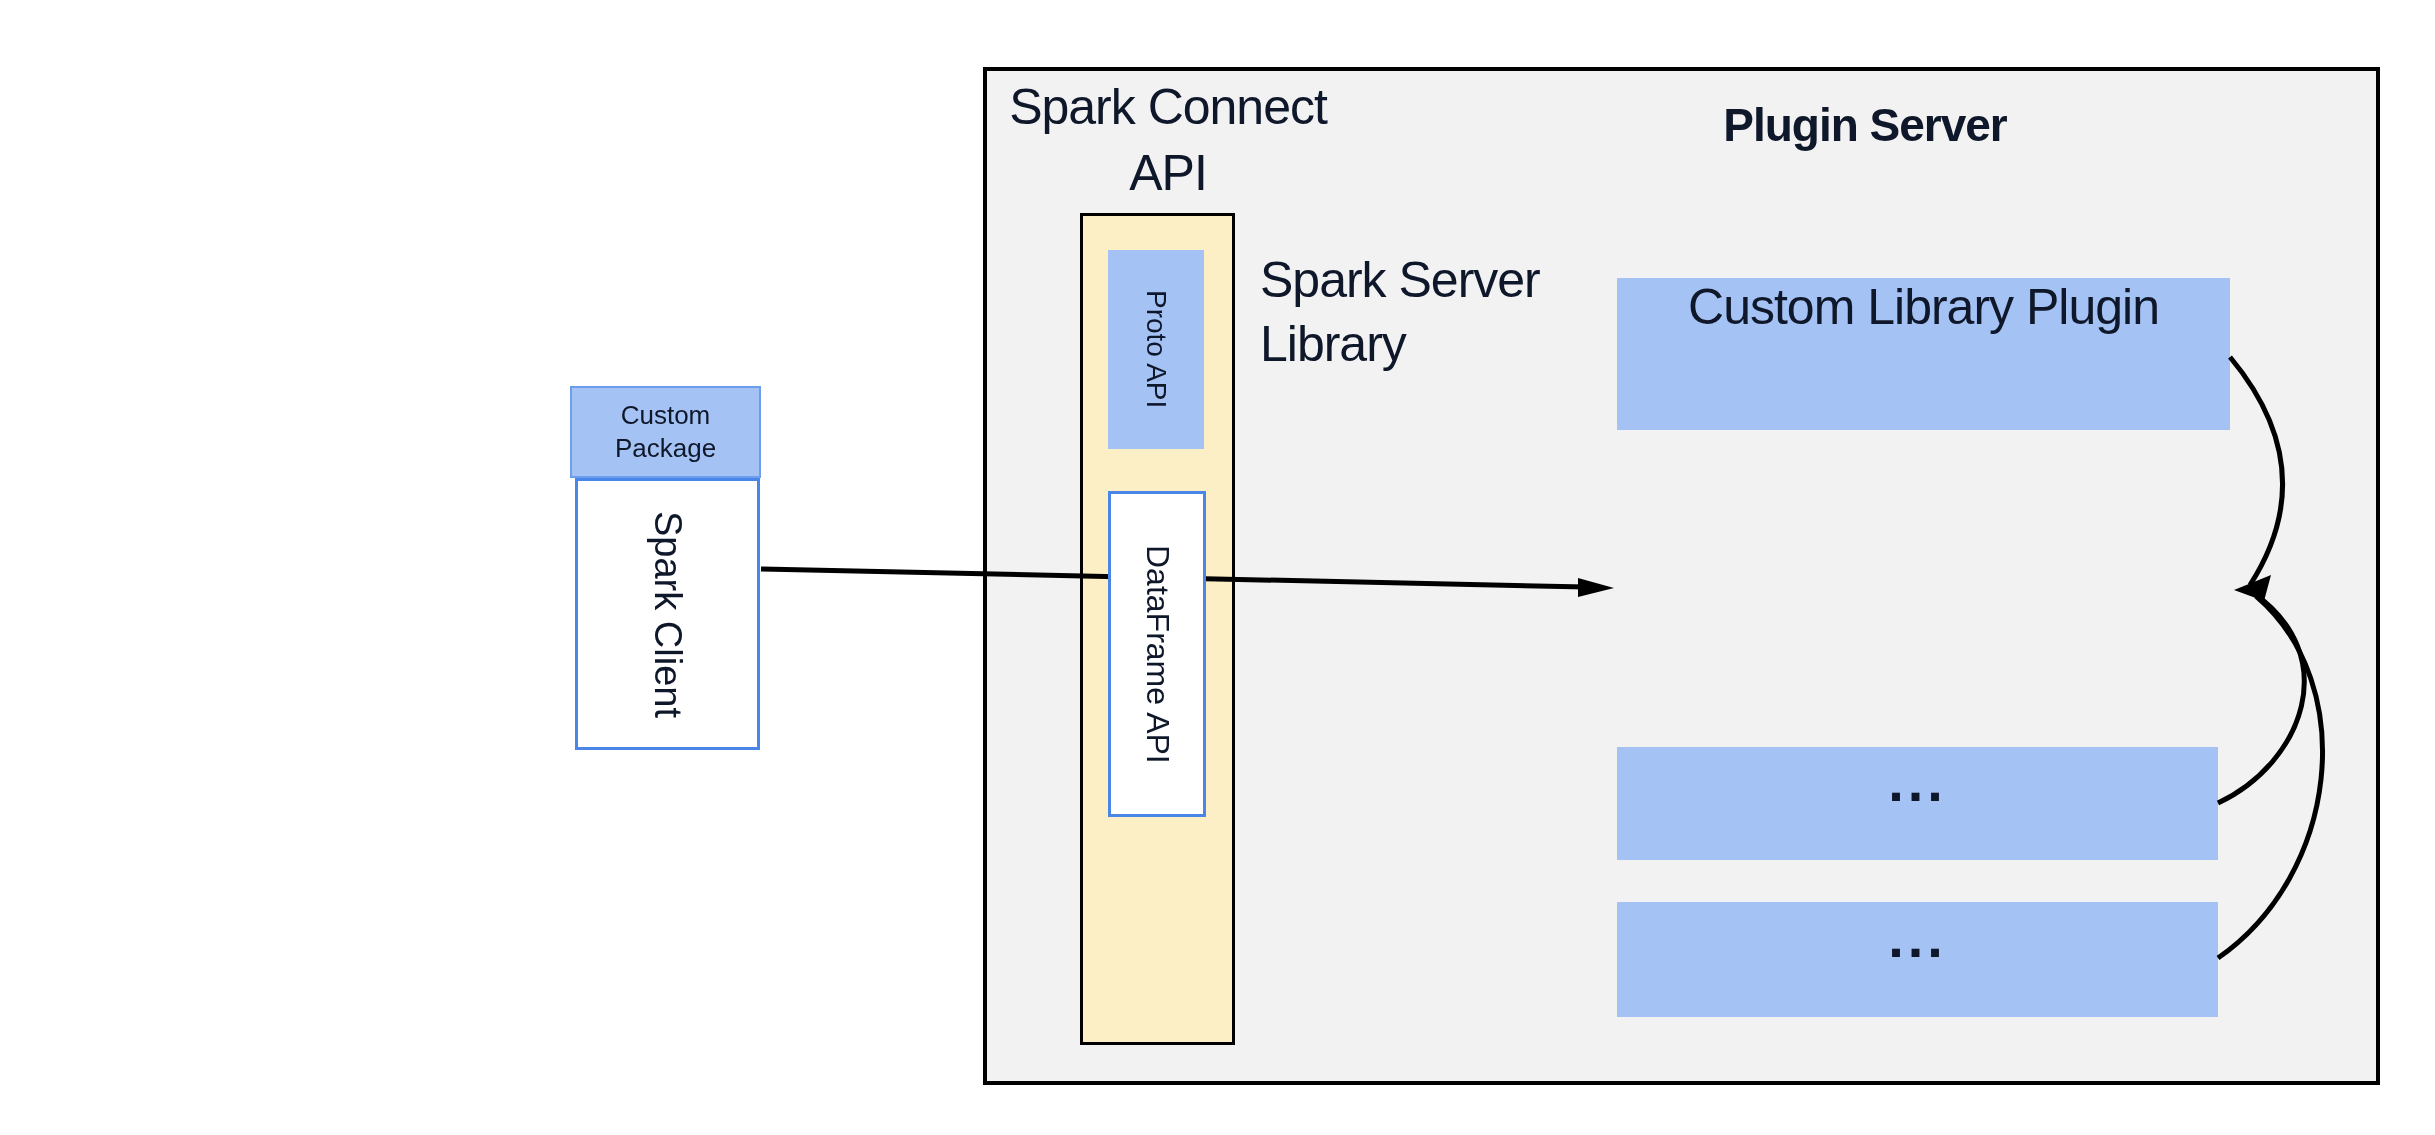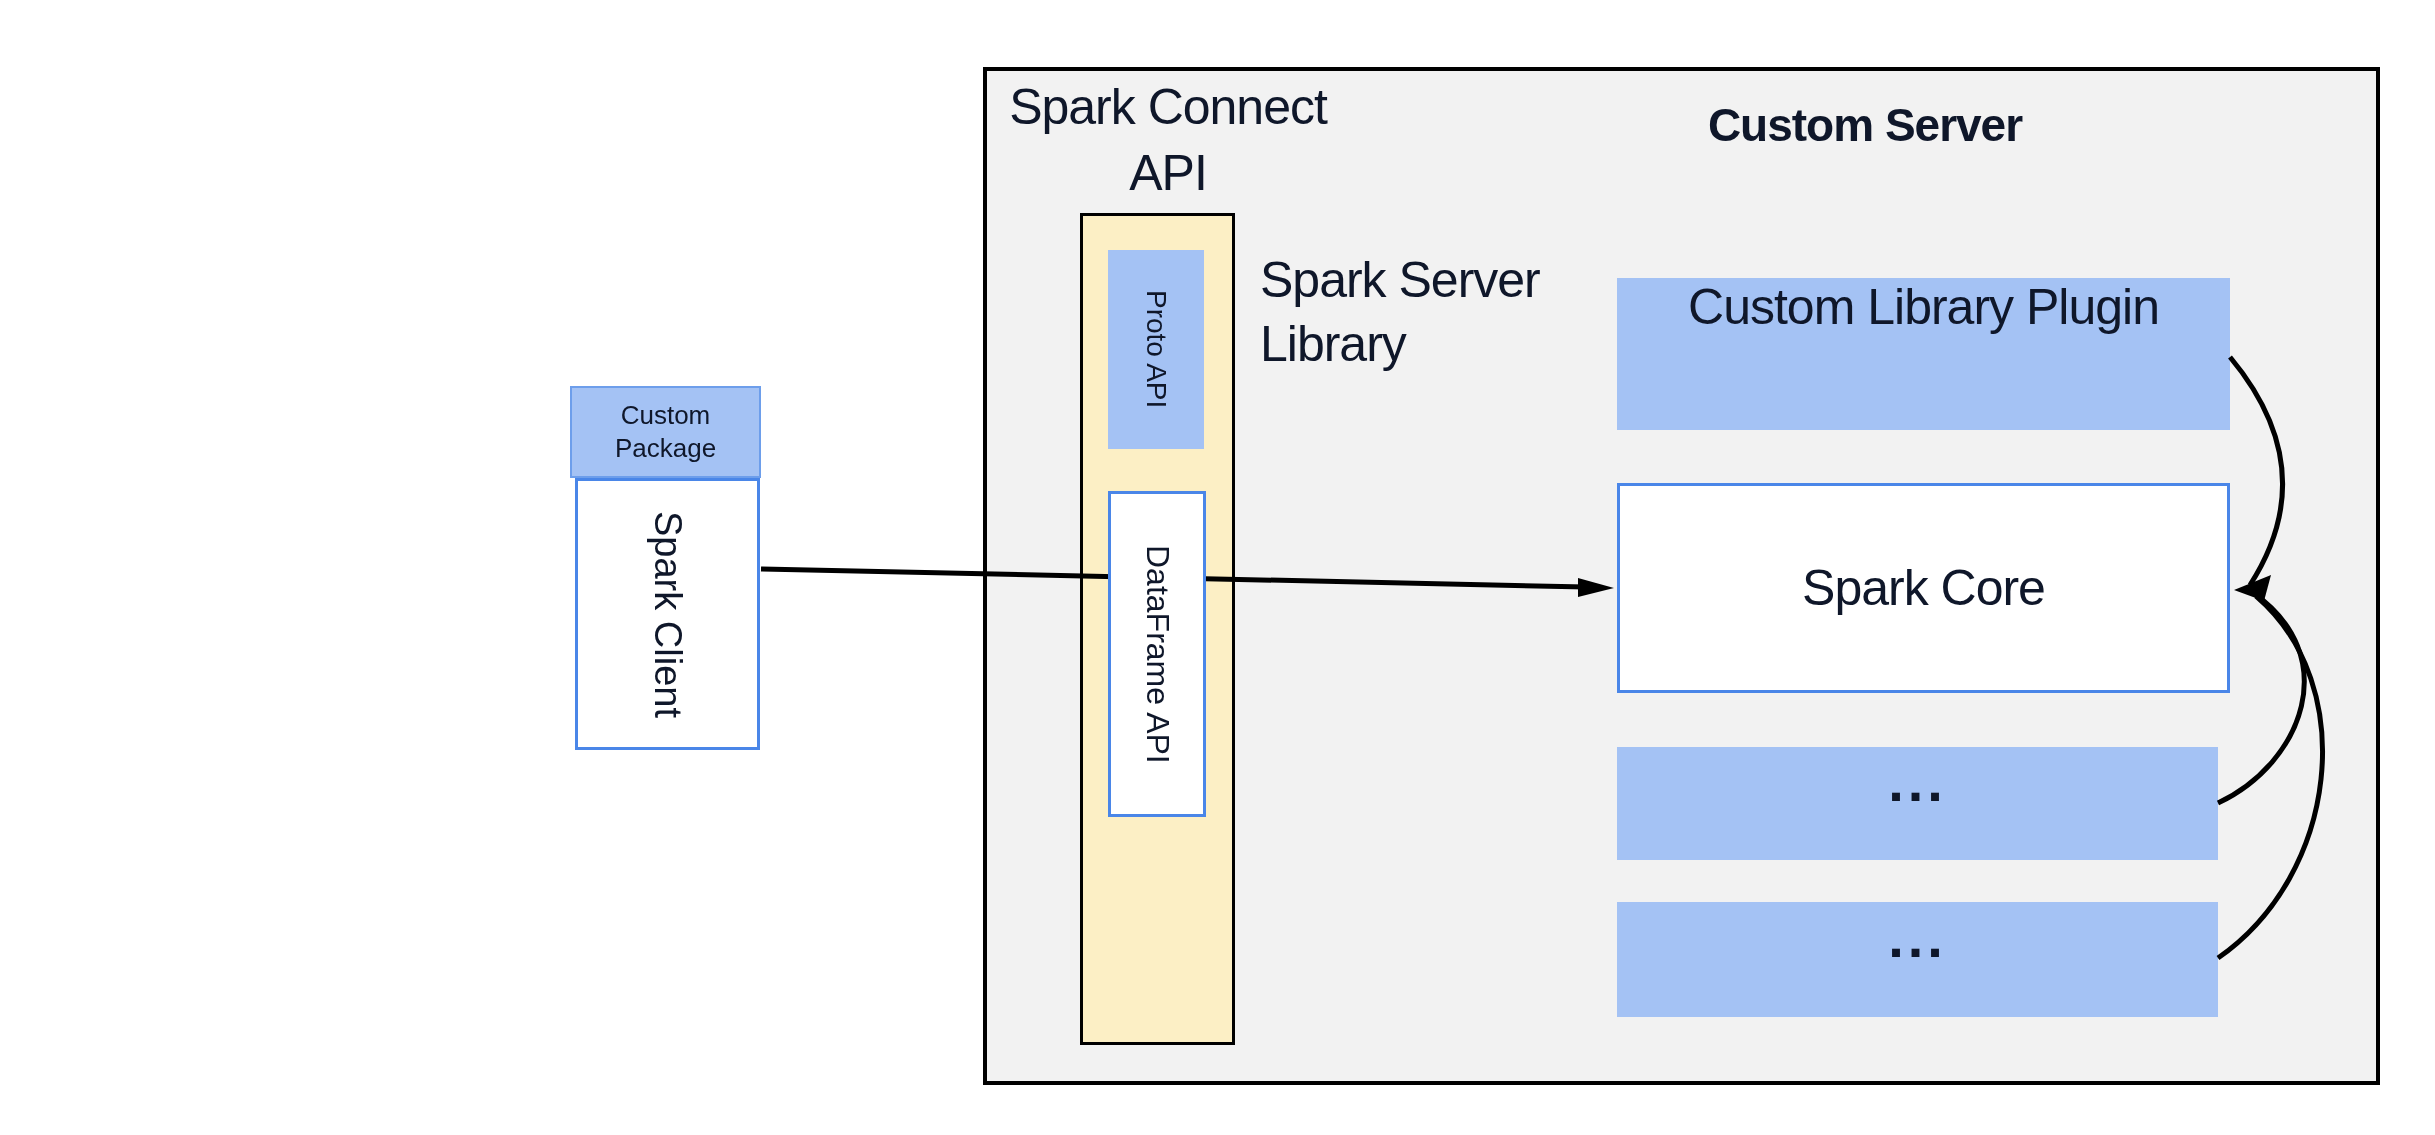--- a/index.html
+++ b/index.html
@@ -98,21 +98,21 @@
 </style>
 </head>
 <body>
 
 <div class="canvas">
 
   <div class="abs server-container"></div>
 
   <div class="abs big-label connect-api-label">Spark Connect API</div>
 
-  <div class="abs server-title">Custom Server</div>
+  <div class="abs server-title">Plugin Server</div>
 
   <div class="abs yellow-box"></div>
 
 
   <div class="abs client-package">
     <span>Custom Package</span>
   </div>
 
   <div class="abs spark-client">
     <span class="vtext">Spark Client</span>
@@ -138,23 +138,20 @@
   <div class="abs dataframe-api">
     <span class="vtext">DataFrame API</span>
   </div>
 
   <div class="abs big-label server-library-label">Spark Server Library</div>
 
   <div class="abs plugin-box">
     <span>Custom Library Plugin</span>
   </div>
 
-  <div class="abs core-box">
-    <span>Spark Core</span>
-  </div>
 
   <div class="abs more-box more-box-1">
     <span class="more-dots">...</span>
   </div>
   <div class="abs more-box more-box-2">
     <span class="more-dots">...</span>
   </div>
 
 </div>
 

